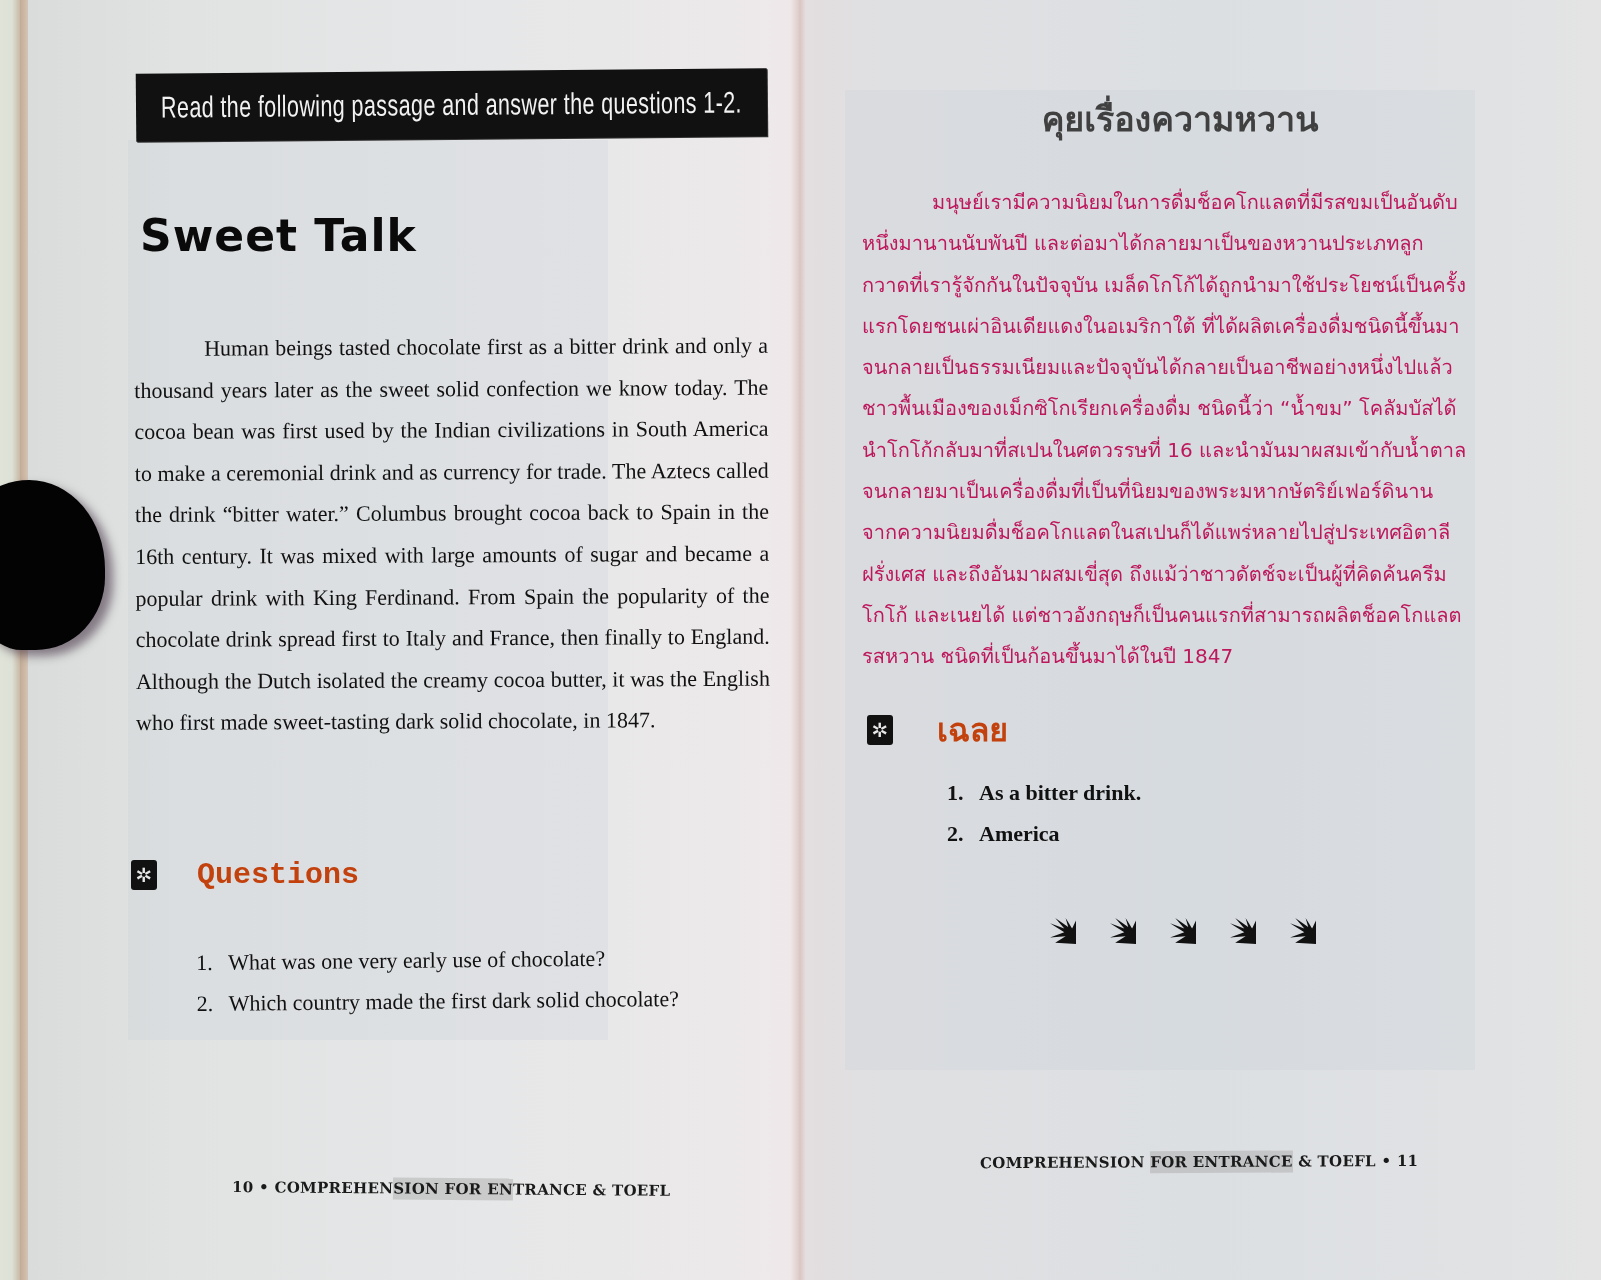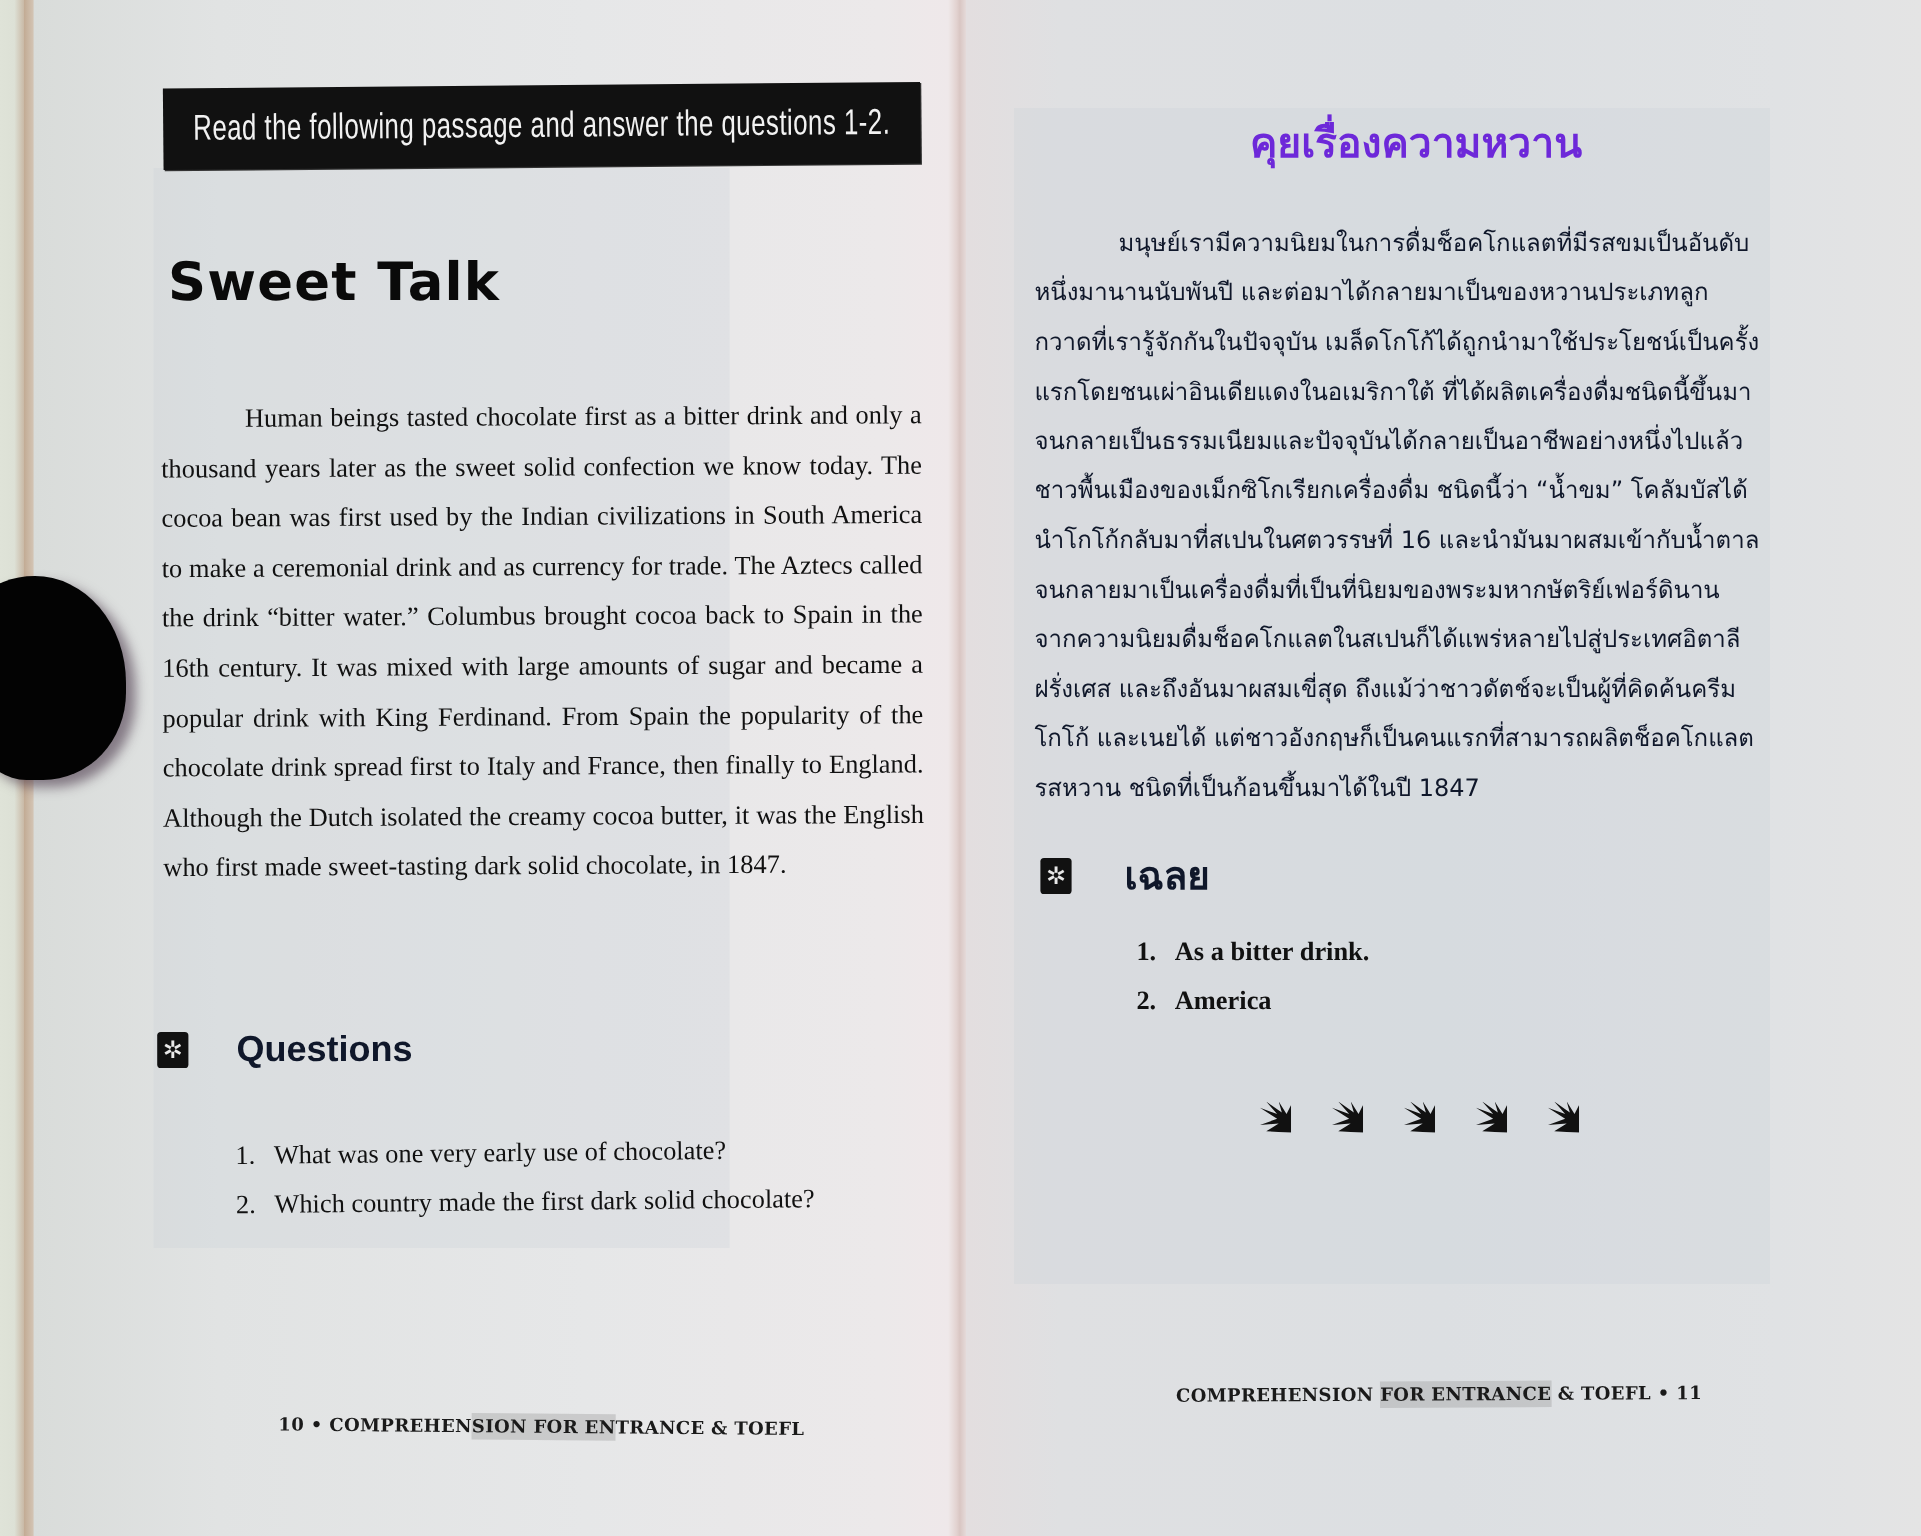--- a/index.html
+++ b/index.html
@@ -72,22 +72,22 @@
     .section-head {
       position: absolute; display: flex; align-items: center;
     }
     .section-icon {
       width: 26px; height: 30px; background: #111; border-radius: 3px;
       display: flex; align-items: center; justify-content: center;
       color: #e8e8e8; font-size: 20px; line-height: 1;
       font-family: "DejaVu Sans", sans-serif;
     }
     .section-title {
-      font-family: Liberation Sans, sans-serif; font-weight: bold;
-      font-size: 30px; color: #0f172a; margin-left: 40px;
+      font-family: Liberation Mono, monospace; font-weight: bold;
+      font-size: 30px; color: #c2410c; margin-left: 40px;
     }
     .q-head { left: 131px; top: 858px; }
     .a-head { left: 867px; top: 704px; }
     .a-head .section-title { margin-left: 44px; font-size: 32px; }
 
     .list {
       position: absolute; margin: 0; padding: 0; list-style: none;
       font-size: 22px; color: #111;
     }
     .list li { height: 41px; line-height: 41px; white-space: nowrap; }
@@ -99,26 +99,26 @@
       position: absolute; font-family: "DejaVu Serif", serif; font-weight: bold;
       font-size: 15px; color: #1a1a1a; letter-spacing: 0.3px; white-space: nowrap;
     }
     .footer-left { left: 232px; top: 1180px; transform: rotate(0.5deg); }
     .footer-right { left: 980px; top: 1153px; transform: rotate(-0.3deg); }
     .footer .hl { background: rgba(150,150,150,0.35); padding: 2px 0; }
 
     .title-th {
       position: absolute; left: 860px; top: 92px; width: 640px; text-align: center;
       font-family: "DejaVu Sans", sans-serif; font-weight: bold;
-      font-size: 34px; color: #6d28d9;
+      font-size: 34px; color: #404040;
     }
     .passage-th {
       position: absolute; left: 862px; top: 182px; width: 640px;
       font-family: "DejaVu Sans", sans-serif;
-      font-size: 20px; line-height: 41.3px; color: #0f172a; text-align: justify;
+      font-size: 20px; line-height: 41.3px; color: #be185d; text-align: justify;
     }
     .passage-th .line { display: block; white-space: nowrap; overflow: hidden; }
     .passage-th .line.first { padding-left: 70px; }
 
     .ornaments {
       position: absolute; left: 1050px; top: 918px; display: flex; gap: 34px;
     }
     .ornament {
       width: 26px; height: 26px; background: #111;
       clip-path: polygon(0 20%, 55% 40%, 20% 0, 70% 35%, 60% 0, 85% 40%, 100% 10%, 100% 100%, 20% 95%, 60% 70%, 0 75%, 55% 55%);

